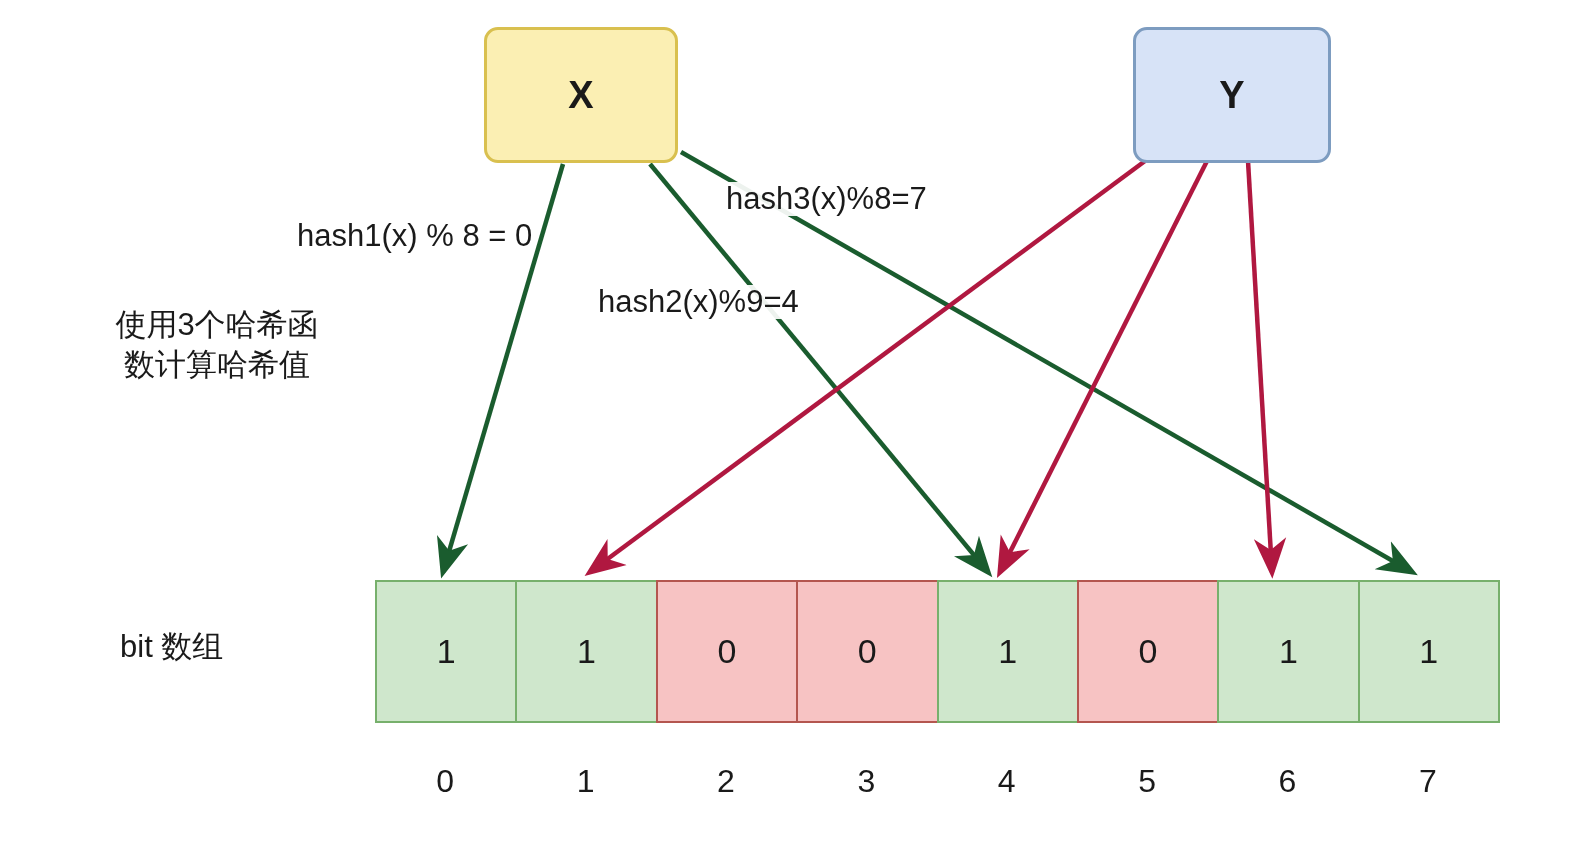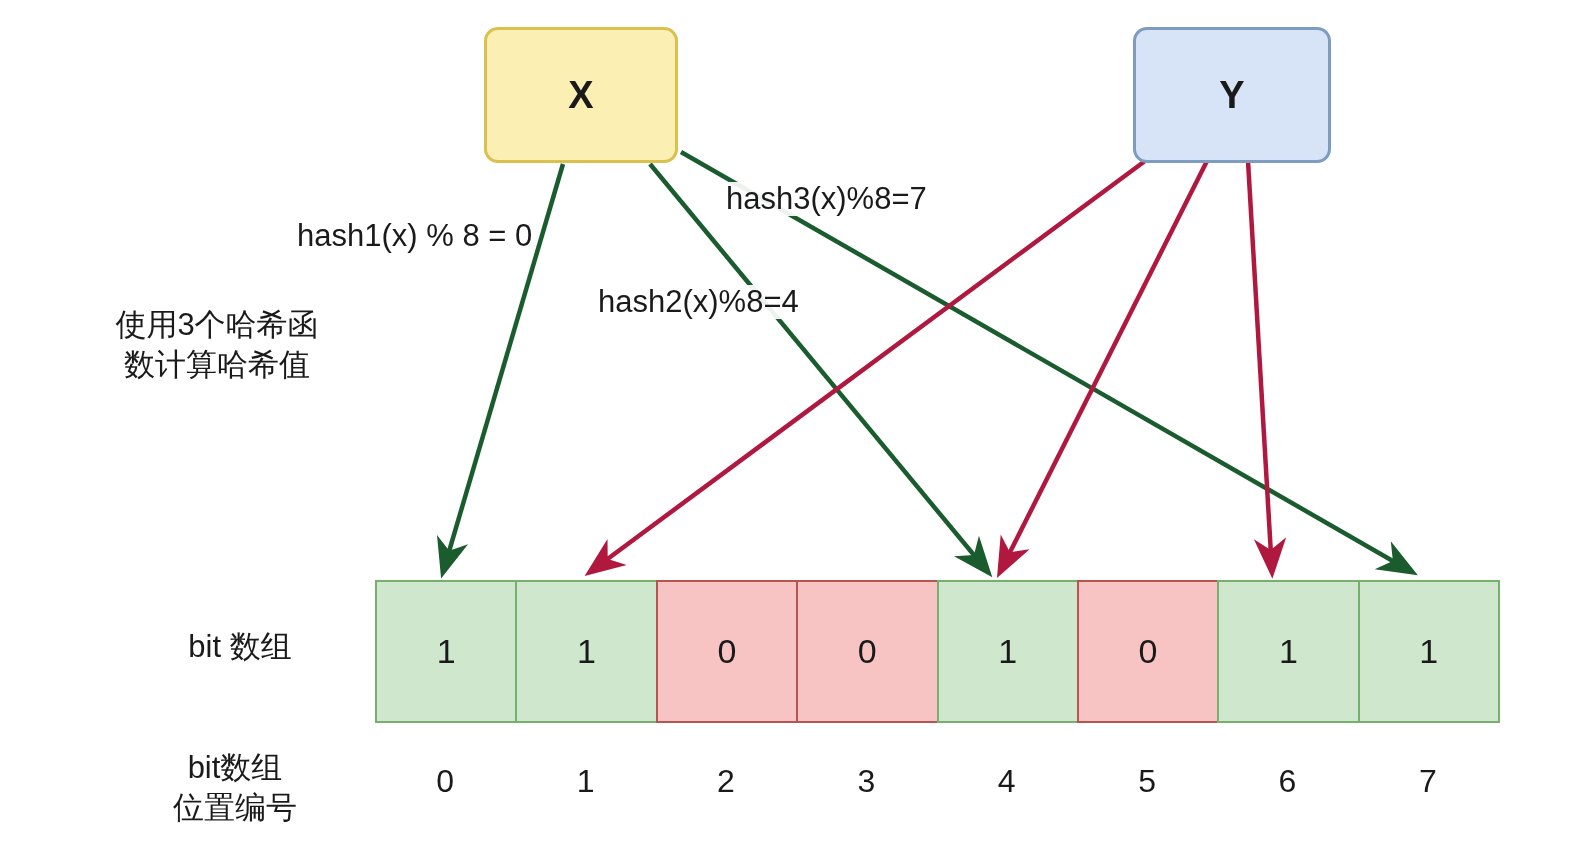--- a/index.html
+++ b/index.html
@@ -75,21 +75,21 @@
     font-size: 31px;
     font-weight: normal;
     color: #1a1a1a;
     text-align: center;
     line-height: 1.3;
     white-space: pre-line;
   }
   .caption-hashnote { left: 72px; top: 305px; width: 290px; }
   .caption-bitarray {
     left: 120px; top: 627px; width: 240px;
-    font-weight: normal; font-size: 31px; text-align: center;
+    font-weight: normal; font-size: 31px; text-align: left;
   }
   .caption-bitindex {
     left: 110px; top: 748px; width: 250px;
     font-weight: normal; font-size: 31px; text-align: center;
   }
 
   
   #bit-array {
     position: absolute;
     left: 375px;
@@ -162,28 +162,26 @@
   </svg>
 
   <div class="node node-x">
     <span>X</span>
   </div>
   <div class="node node-y">
     <span>Y</span>
   </div>
 
   <div class="hash-label hash1">hash1(x) % 8 = 0</div>
-  <div class="hash-label hash2">hash2(x)%8=4</div>
+  <div class="hash-label hash2">hash2(x)%9=4</div>
   <div class="hash-label hash3">hash3(x)%8=7</div>
 
   <div class="caption caption-hashnote">使用3个哈希函
 数计算哈希值</div>
   <div class="caption caption-bitarray">bit 数组</div>
-  <div class="caption caption-bitindex">bit数组
-位置编号</div>
 
   <div id="bit-array">
       <div class="bit-cell on">
         <span>1</span>
       </div>
       <div class="bit-cell on">
         <span>1</span>
       </div>
       <div class="bit-cell off">
         <span>0</span>

